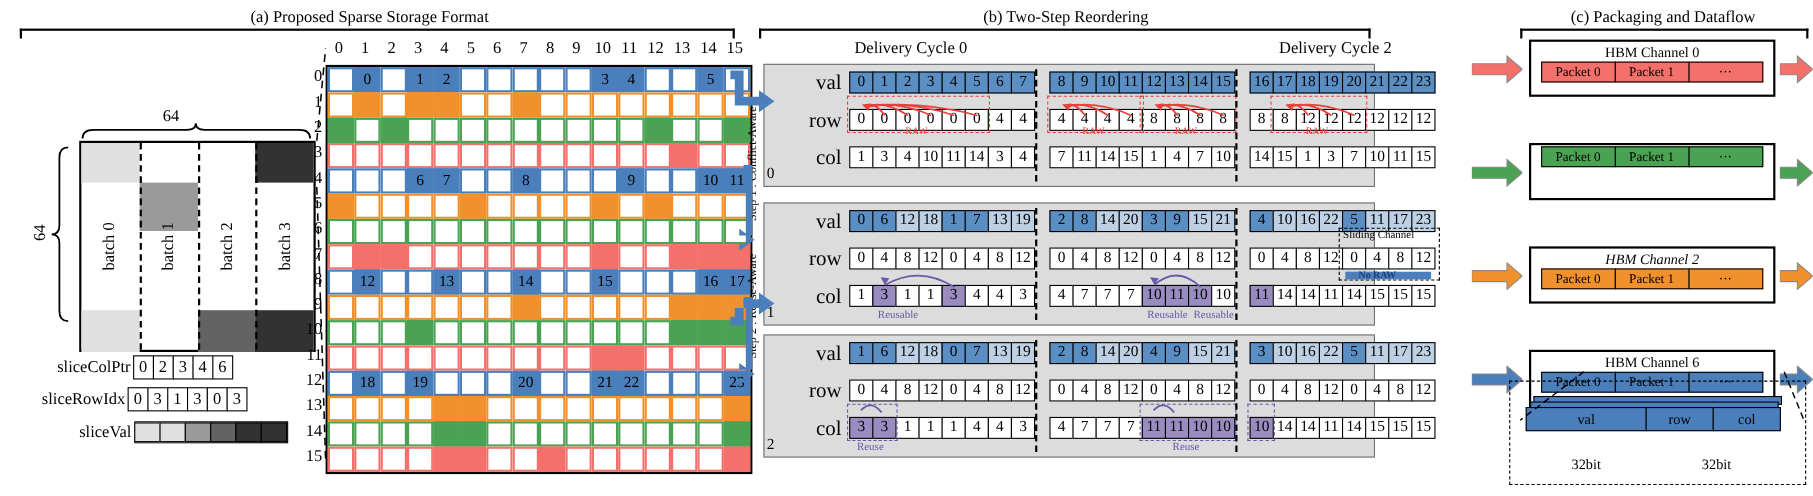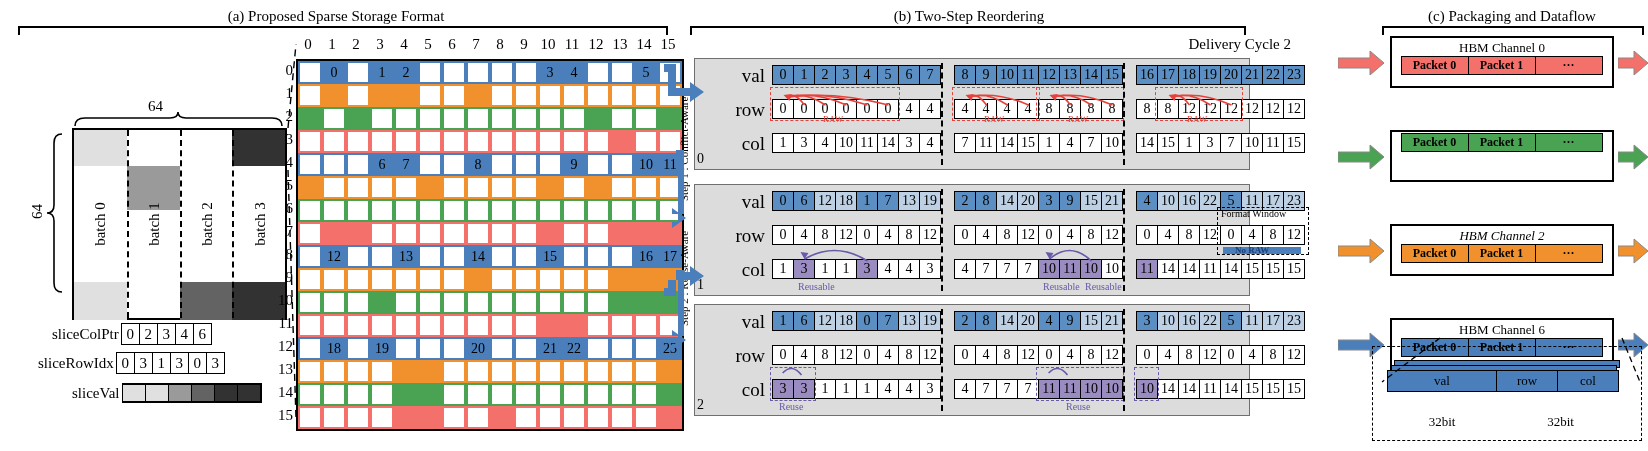--- a/index.html
+++ b/index.html
@@ -76,21 +76,21 @@
   .swlabel{position:absolute;font-size:10px;white-space:nowrap;}
   .noraw{position:absolute;font-size:9px;font-weight:bold;color:#1b3f73;white-space:nowrap;}
   .stepnum{position:absolute;font-size:14px;}
   .vlabel{position:absolute;font-size:11px;white-space:nowrap;
     transform-origin:left top;transform:rotate(-90deg);}
 
   
   #panelC{position:absolute;left:1380px;top:36px;width:268px;height:410px;}
   .hbmbox{position:absolute;border:2px solid #000;background:#fff;box-sizing:border-box;}
   .hbmtitle{font-size:13px;text-align:center;line-height:15px;}
-  .pktrow{display:flex;justify-content:center;gap:0;margin-top:1px;font-weight:bold;}
+  .pktrow{display:flex;justify-content:center;gap:0;margin-top:1px;}
   .pkt{height:19px;border:1.5px solid #000;box-sizing:border-box;
     display:flex;align-items:center;justify-content:center;font-size:12px;
     margin-left:-1px;}
   .fatarrow{position:absolute;}
   .detailbox{position:absolute;border:1px dashed #000;box-sizing:border-box;}
   .pfield{height:22px;border:1.5px solid #000;box-sizing:border-box;background:#4a7fbb;
     display:flex;align-items:center;justify-content:center;font-size:13px;margin-left:-1px;}
   .dimline{position:absolute;font-size:13px;}
 
   
@@ -506,21 +506,22 @@
           <div class="mcell" style="border-color: rgb(244, 112, 107); background: rgb(255, 255, 255);"></div>
           <div class="mcell" style="border-color: rgb(244, 112, 107); background: rgb(255, 255, 255);"></div>
           <div class="mcell" style="border-color: rgb(244, 112, 107); background: rgb(244, 112, 107);"></div>
         </div>
       </div>
   </div>
 </div>
 
 <div class="panel" id="panelB">
 
-  <div class="cycTitle" style="left:403px;top:0;width:200px;text-align:right;">Delivery Cycle 2</div>
+  <div class="cycTitle" style="left:40px;top:0;width:200px;">Delivery Cycle 0</div>
+  <div class="cycTitle" style="left:426px;top:0;width:200px;">Delivery Cycle 2</div>
 
   <div id="bBlocks">
       <div class="stepbox" style="top: 22px; width: 556px; height: 112px;">
         <div class="stepnum" style="left: 2px; top: 92px;">0</div>
         <div style="position: absolute; left: 10px; top: 6px; width: 60px; text-align: right; font-size: 19px;">val</div>
         <div style="position: absolute; left: 10px; top: 40px; width: 60px; text-align: right; font-size: 19px;">row</div>
         <div style="position: absolute; left: 10px; top: 74px; width: 60px; text-align: right; font-size: 19px;">col</div>
         <div style="position: absolute; left: 78px; top: 6px; display: flex;">
           <div class="bcell v hl">0</div>
           <div class="bcell v hl">1</div>
@@ -751,21 +752,21 @@
           <div class="bcell">14</div>
           <div class="bcell">14</div>
           <div class="bcell">11</div>
           <div class="bcell">14</div>
           <div class="bcell">15</div>
           <div class="bcell">15</div>
           <div class="bcell">15</div>
         </div>
         <svg width="186" height="22" style="position: absolute; left: 442px; top: 56px;"></svg>
         <div class="swbox" style="left: 522px; top: 22px; width: 92px; height: 48px;"></div>
-        <div class="swlabel" style="left: 526px; top: 23px;">Format Window</div>
+        <div class="swlabel" style="left: 526px; top: 23px;">Sliding Channel</div>
         <div style="position: absolute; left: 528px; top: 62px; width: 78px; height: 7px; background: rgb(74, 127, 187);"></div>
         <div class="noraw" style="left: 540px; top: 60px;">No RAW</div>
       </div>
       <div class="stepbox" style="top: 268px; width: 556px; height: 112px;">
         <div class="stepnum" style="left: 2px; top: 92px;">2</div>
         <div style="position: absolute; left: 10px; top: 6px; width: 60px; text-align: right; font-size: 19px;">val</div>
         <div style="position: absolute; left: 10px; top: 40px; width: 60px; text-align: right; font-size: 19px;">row</div>
         <div style="position: absolute; left: 10px; top: 74px; width: 60px; text-align: right; font-size: 19px;">col</div>
         <div style="position: absolute; left: 78px; top: 6px; display: flex;">
           <div class="bcell v hl">1</div>

